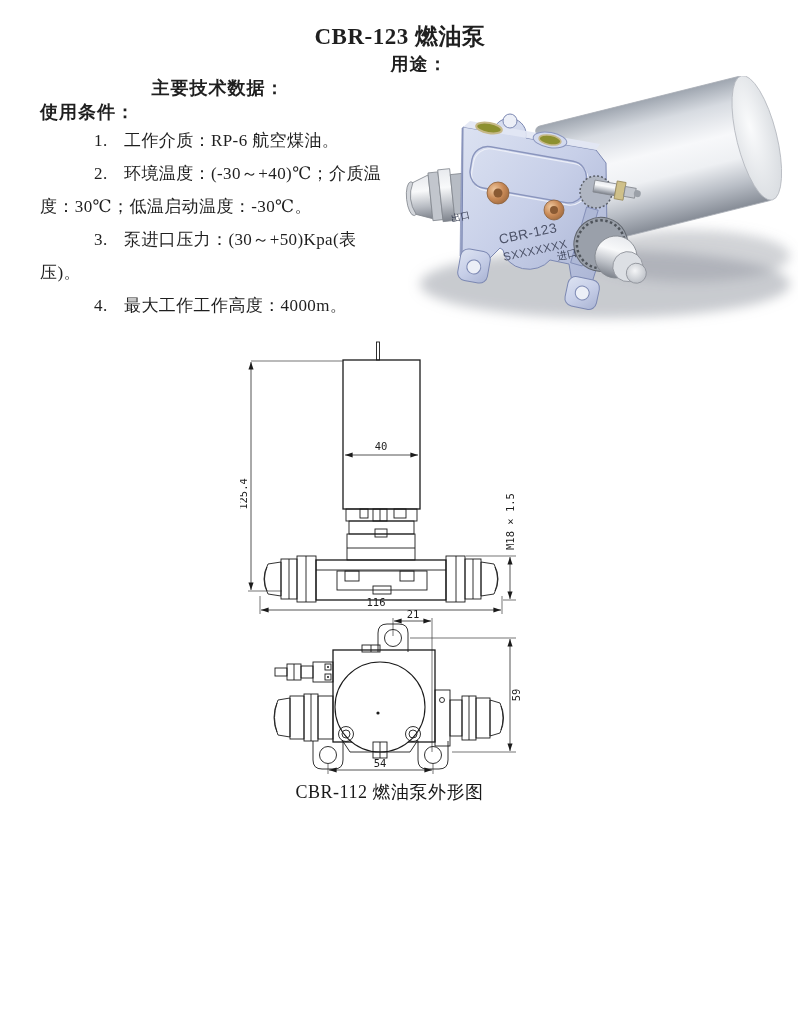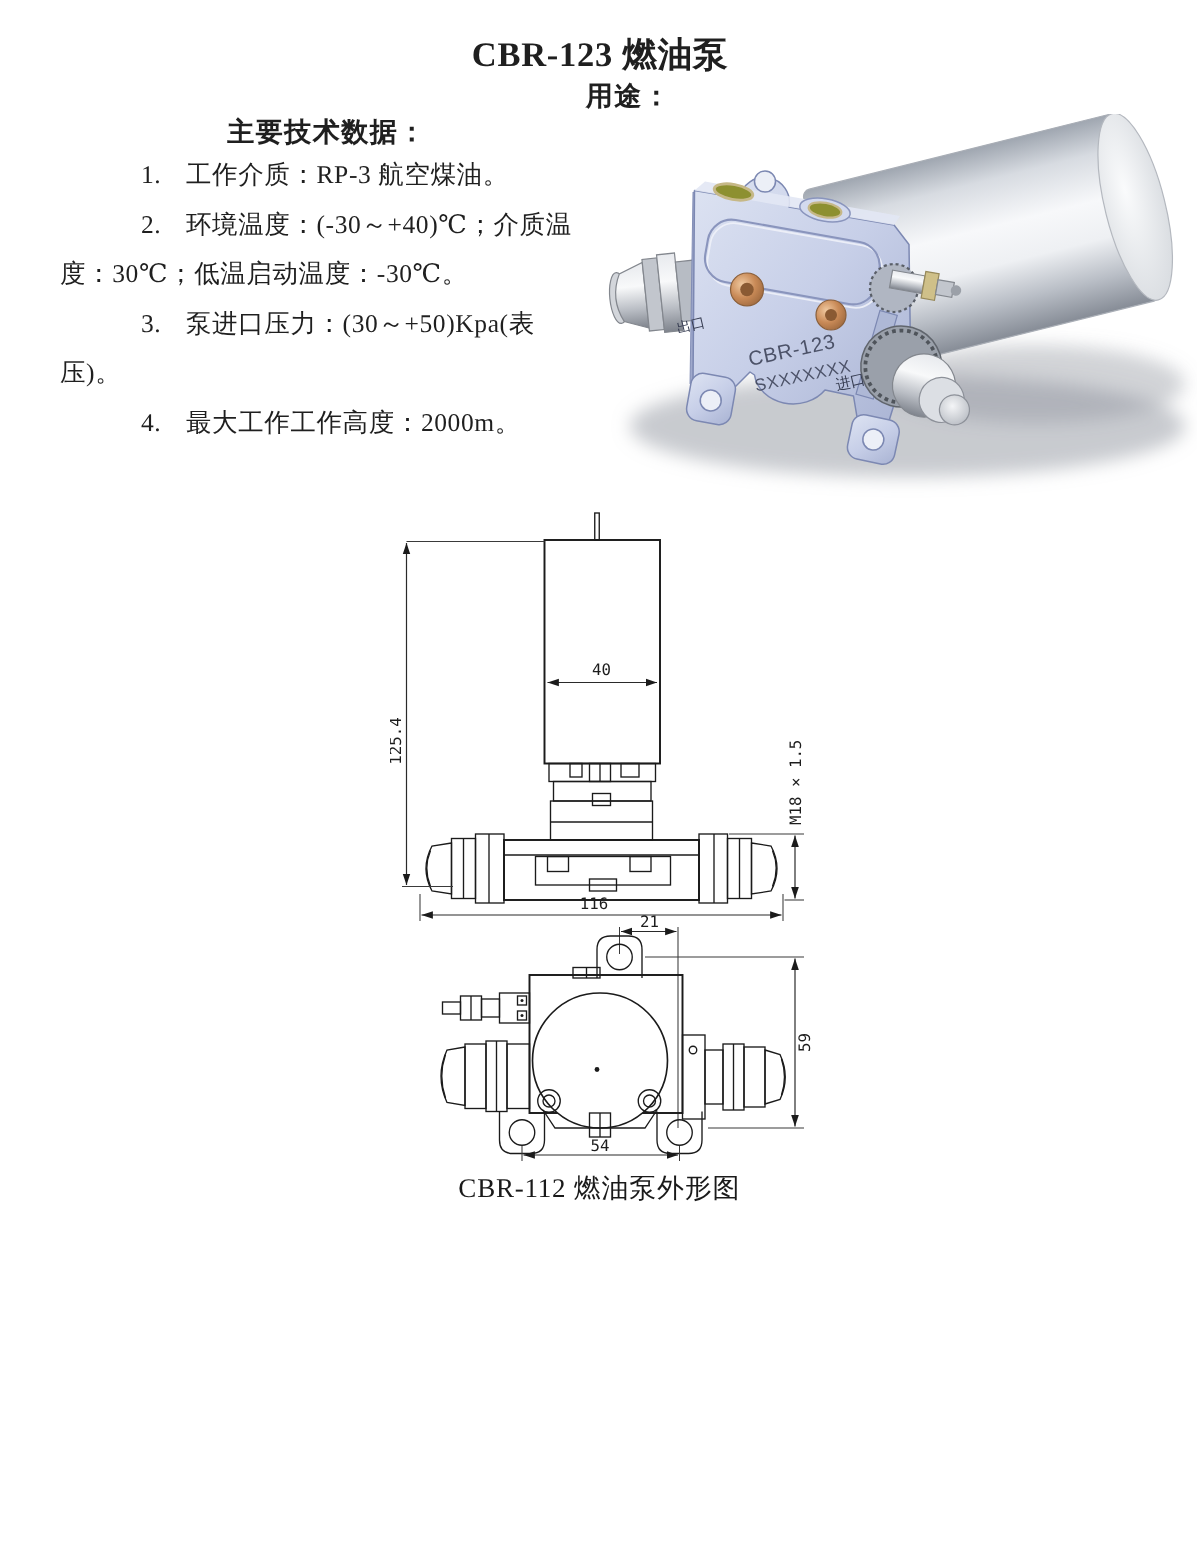--- a/index.html
+++ b/index.html
@@ -12,21 +12,21 @@
          font-family:"Liberation Sans","DejaVu Sans",sans-serif;letter-spacing:1px;}
   .sec-purpose{margin-top:26px;text-align:center;}
   .sec-tech{margin-top:11px;text-align:center;}
   .sec-cond{margin-top:7px;}
   p.body{font-size:17px;line-height:32px;margin:3px 0 0 0;letter-spacing:.4px;}
   p.body.tech{line-height:33px;text-indent:2.2em;}
   .cond-item{font-size:17px;line-height:33px;letter-spacing:.4px;}
   .cond-item .num{display:inline-block;margin-left:54px;width:30px;}
   figure{margin:0;padding:0;}
   .pump-photo{float:right;width:398px;height:256px;margin:0 0 6px 4px;}
-  .drawing-block{clear:left;margin-top:10px;margin-left:20px;}
+  .drawing-block{clear:left;margin-top:10px;}
   .drawing-1{display:block;margin-left:240px;}
   .drawing-2{display:block;margin-left:250px;margin-top:-6px;}
   .drawing-caption{text-align:center;font-size:18px;margin:2px 36px 0 0;color:#1a1a1a;
                    letter-spacing:.5px;padding-left:15px;}
   svg text.dim{font-family:"DejaVu Sans Mono","Liberation Mono",monospace;font-size:10.5px;fill:#1d1d1d;}
   svg .ln{stroke:#1b1b1b;stroke-width:1.3;fill:none;}
   svg .ln2{stroke:#1b1b1b;stroke-width:.9;fill:none;}
   svg .ext{stroke:#3a3a3a;stroke-width:.7;fill:none;}
   svg .dimln{stroke:#2a2a2a;stroke-width:.8;fill:none;}
 </style>
@@ -154,31 +154,32 @@
             <text transform="translate(52,146) rotate(-13)" font-size="9.5" fill="#373d52">出口</text>
             <text transform="translate(100,168) rotate(-12)" font-size="13.5" fill="#4c5268" letter-spacing=".5">CBR-123</text>
             <text transform="translate(104,185) rotate(-12)" font-size="11.5" fill="#4c5268" letter-spacing=".5">SXXXXXXX</text>
             <text transform="translate(158,184) rotate(-13)" font-size="10" fill="#373d52">进口</text>
           </g>
         </svg>
       </figure>
 
       <h2 class="sec sec-tech">主要技术数据：</h2>
 
+      <h2 class="sec sec-cond">使用条件：</h2>
       <div class="cond-item">
-        <span class="num">1.</span><span>工作介质：RP-3 航空煤油。</span>
+        <span class="num">1.</span><span>工作介质：RP-6 航空煤油。</span>
       </div>
       <div class="cond-item">
         <span class="num">2.</span><span>环境温度：(-30～+40)℃；介质温度：30℃；低温启动温度：-30℃。</span>
       </div>
       <div class="cond-item">
         <span class="num">3.</span><span>泵进口压力：(30～+50)Kpa(表压)。</span>
       </div>
       <div class="cond-item">
-        <span class="num">4.</span><span>最大工作工作高度：2000m。</span>
+        <span class="num">4.</span><span>最大工作工作高度：4000m。</span>
       </div>
     </div>
   </div>
 
   <figure class="drawing-block">
 
     <svg class="drawing-1" width="290" height="278" viewBox="0 0 290 278">
       <defs>
         <marker id="d1ae" markerWidth="11" markerHeight="8" refX="9.5" refY="4" orient="auto">
           <path d="M0,.8 L9.5,4 L0,7.2 Z" fill="#1b1b1b"></path>

